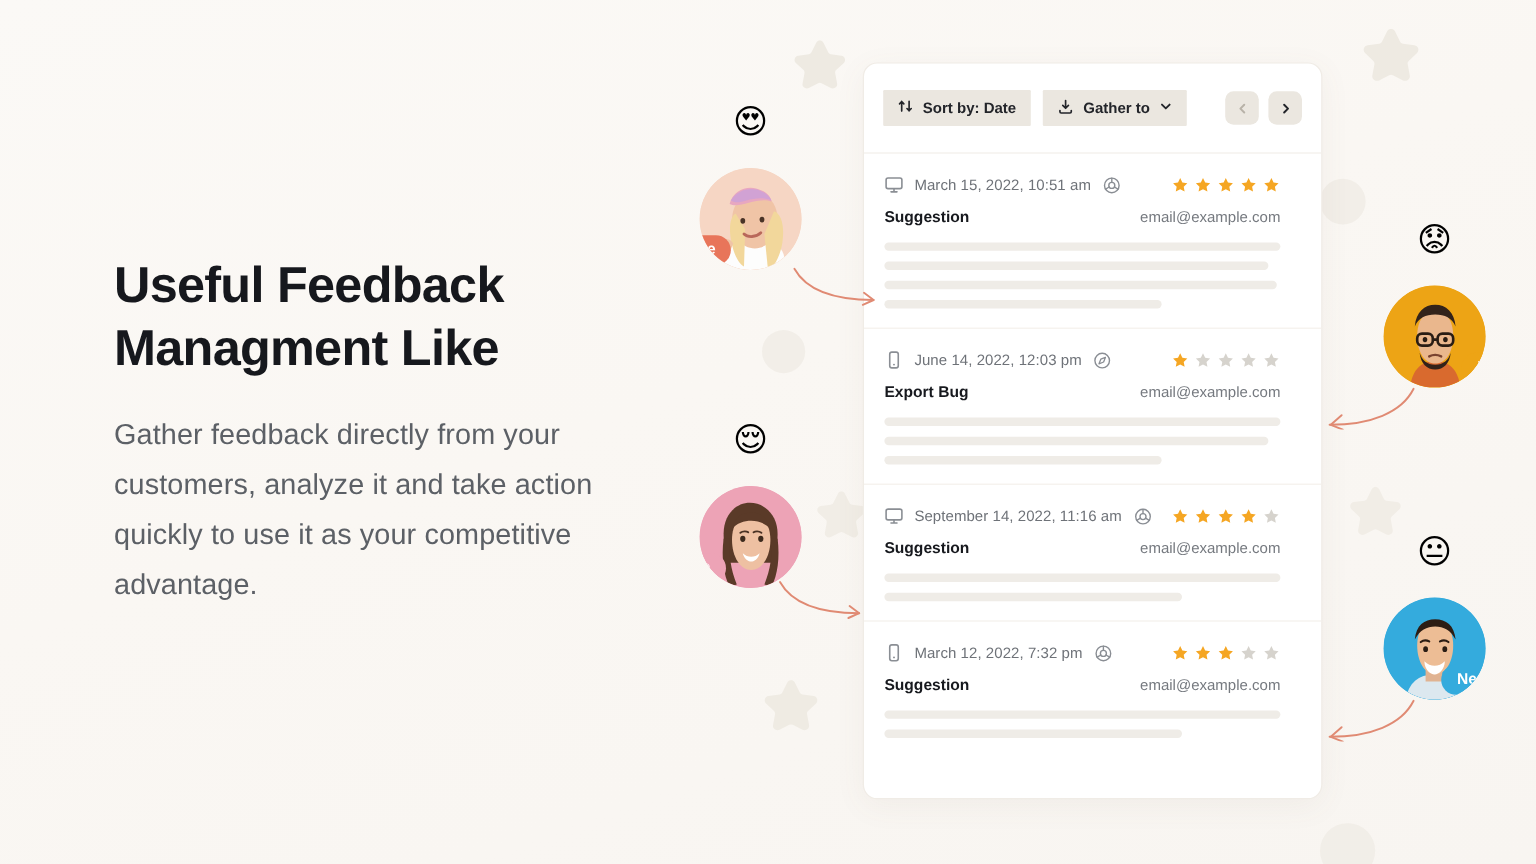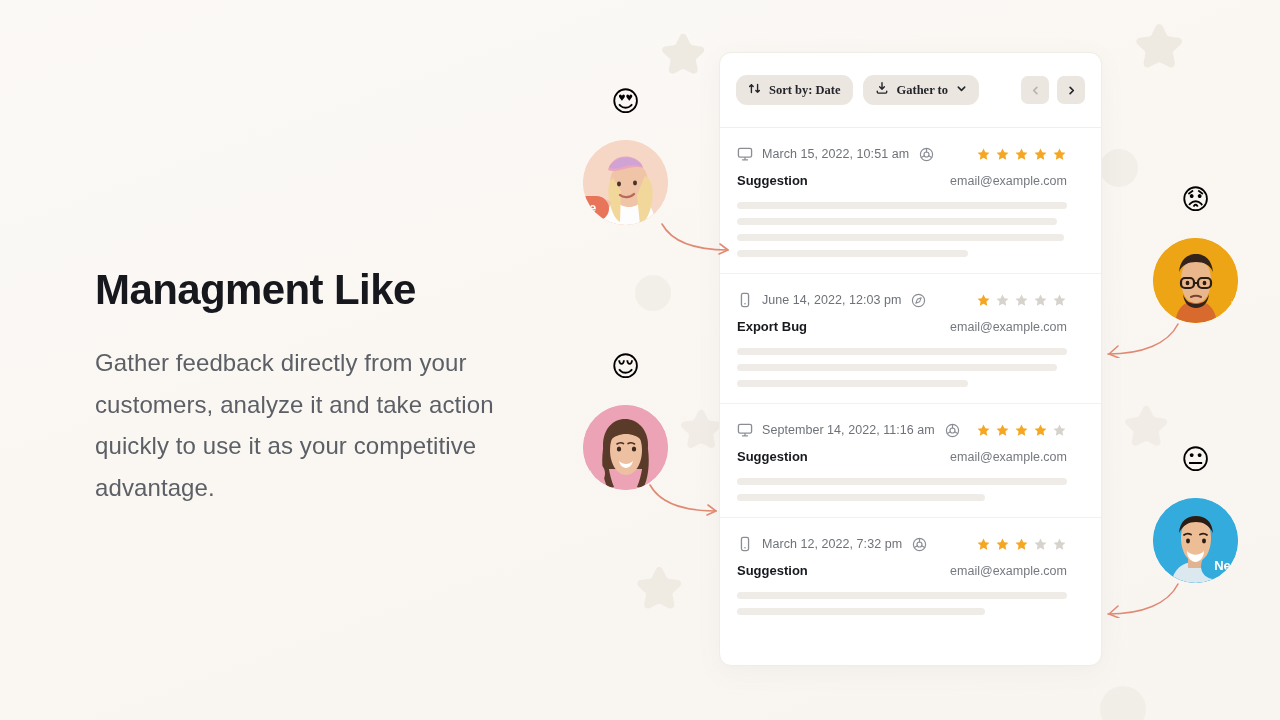--- a/index.html
+++ b/index.html
@@ -48,22 +48,22 @@
 
   .toolbar {
     height: 75px;
     display: flex; align-items: center; gap: 10px;
     padding: 0 16px;
     border-bottom: 1px solid #f2efe9;
   }
   .tbtn {
     display: inline-flex; align-items: center; gap: 8px;
     height: 30px; padding: 0 12px;
-    background: #ebe7e0; border: none; border-radius: 11px;
-    font-family: Liberation Serif, serif;
+    background: #ebe7e0; border: none; border-radius: 1px;
+    font-family: Liberation Sans, sans-serif;
     font-size: 12.5px; font-weight: 600; color: #23252a;
     cursor: pointer; white-space: nowrap;
   }
   .pager { margin-left: auto; display: flex; gap: 8px; }
   .pbtn {
     width: 28px; height: 28px;
     background: #ebe7e0; border: none; border-radius: 7px;
     display: flex; align-items: center; justify-content: center;
     cursor: pointer;
   }
@@ -145,21 +145,21 @@
         <path d="M12 1.8c.7 0 1.3.4 1.6 1l2 4c.2.4.6.7 1.1.8l4.4.6c1.5.2 2 2 1 3l-3.2 3c-.4.3-.5.8-.4 1.3l.8 4.3c.3 1.4-1.3 2.5-2.6 1.9l-3.9-2a1.5 1.5 0 0 0-1.4 0l-3.9 2c-1.3.6-2.9-.5-2.6-1.9l.8-4.3c.1-.5-.1-1-.4-1.3l-3.2-3c-1-1-.5-2.8 1-3l4.4-.6c.5-.1.9-.4 1.1-.8l2-4c.3-.6.9-1 1.6-1z" fill="#f1ede6"></path>
       </svg>
   </div>
 
   <div class="deco deco-circle" style="left:1100px;top:149px;width:38px;height:38px;"></div>
   <div class="deco deco-circle" style="left:635px;top:275px;width:36px;height:36px;"></div>
   <div class="deco deco-circle" style="left:1100px;top:686px;width:46px;height:46px;"></div>
 
   <div class="copy">
     <h1 class="headline">
-      <br>
+      <span>Useful Feedback</span><br>
       <span>Managment Like</span>
     </h1>
     <p class="subcopy">Gather feedback directly from your customers, analyze it and take action quickly to use it as  your competitive advantage.</p>
   </div>
 
   <svg class="arrow" style="left:660px;top:222px;" width="76" height="34" viewBox="0 0 76 34" fill="none">
     <path d="M2 2c10 18 34 26 66 26" stroke="#e08a73" stroke-width="1.6" stroke-linecap="round"></path>
     <path d="M60 22l8 6-9 4" stroke="#e08a73" stroke-width="1.6" stroke-linecap="round" stroke-linejoin="round"></path>
   </svg>
   <svg class="arrow" style="left:648px;top:483px;" width="76" height="34" viewBox="0 0 76 34" fill="none">

